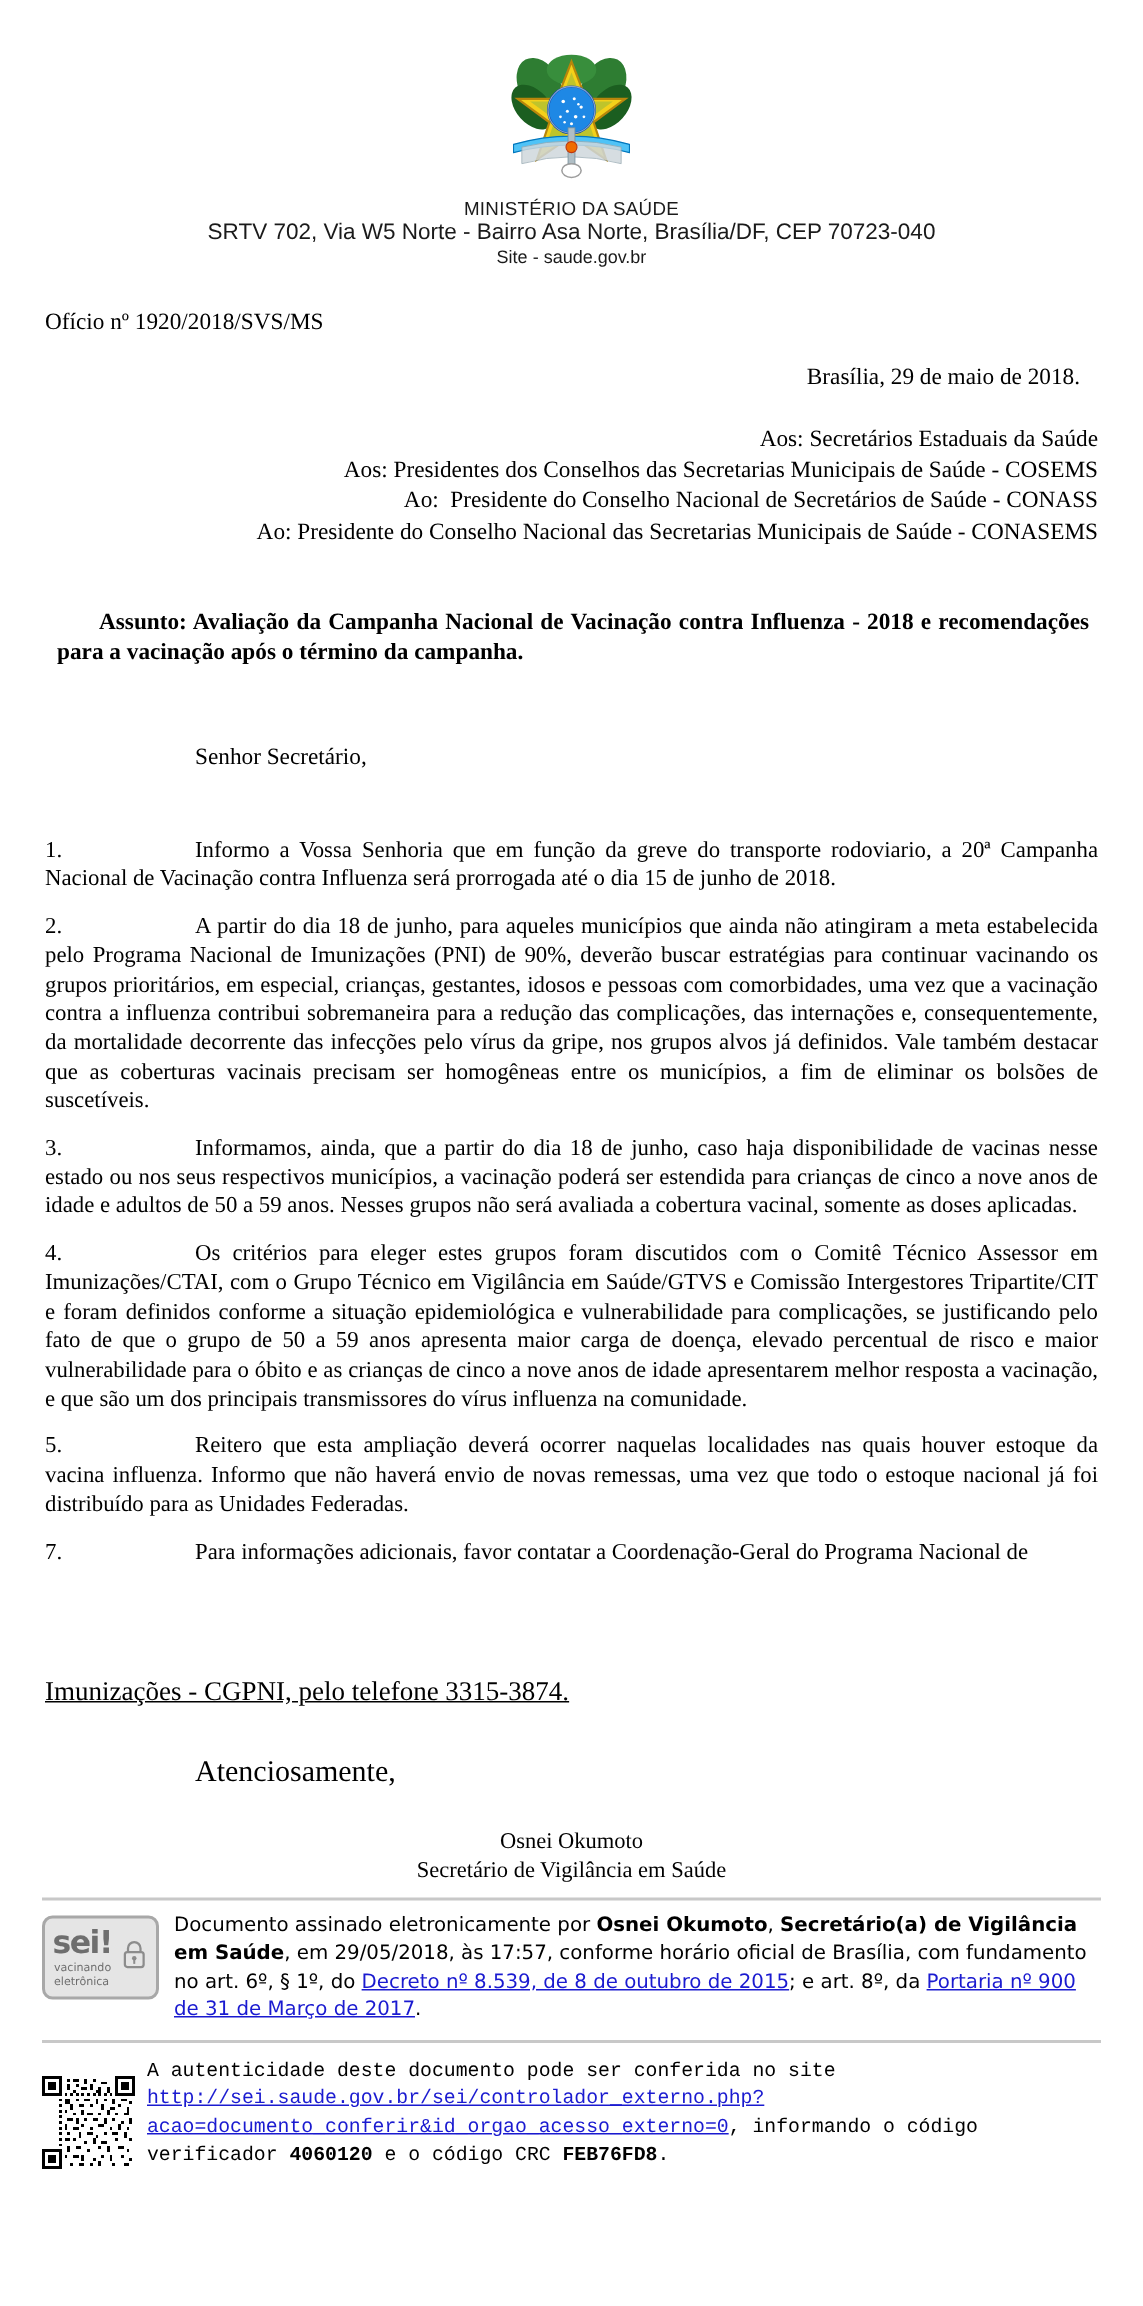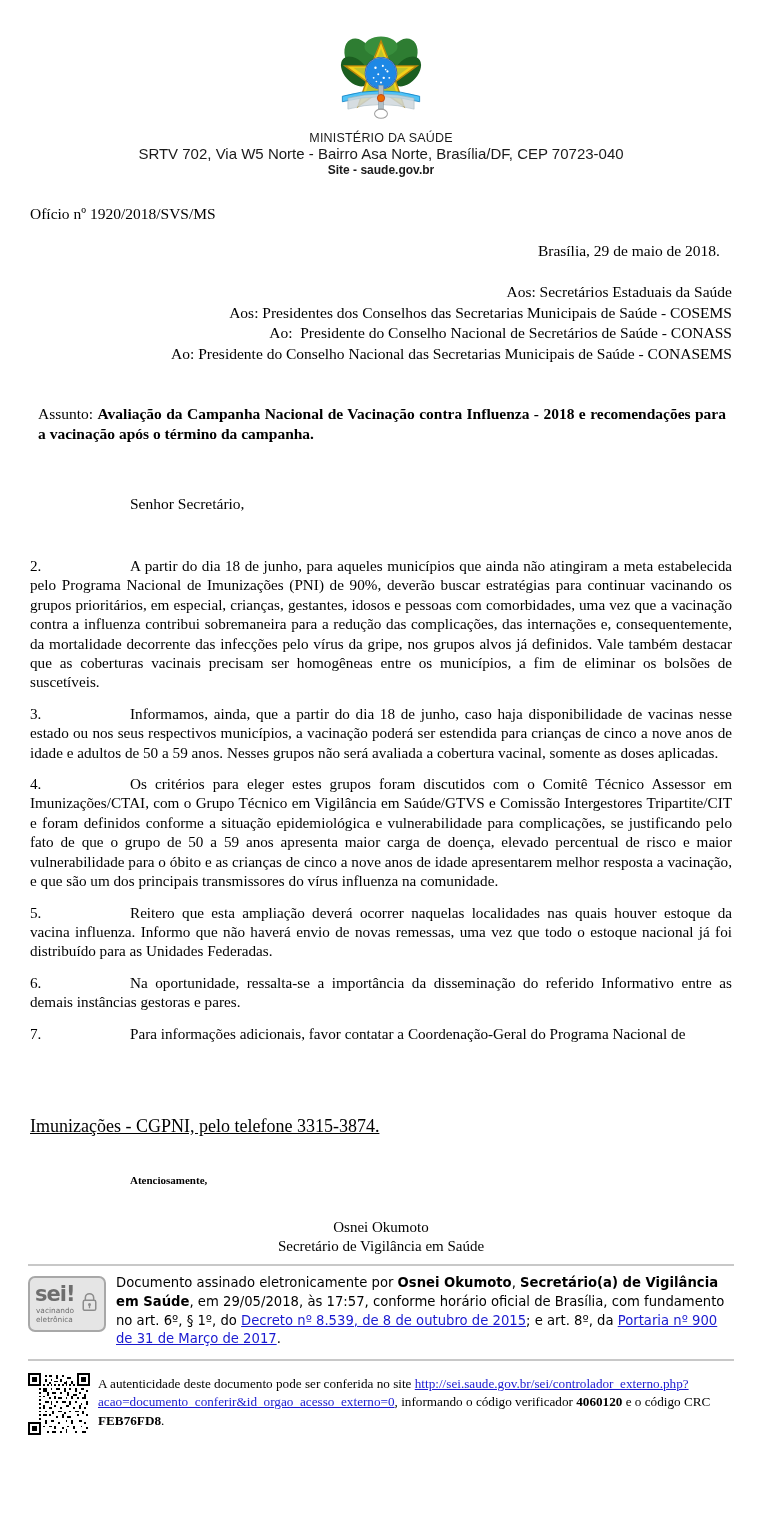--- a/index.html
+++ b/index.html
@@ -35,21 +35,21 @@
   }
   .header-lines {
     text-align: center;
     font-family: "Liberation Sans", "DejaVu Sans", sans-serif;
     color: #1a1a1a;
     margin-top: 4px;
   }
   .header-lines .h1 { font-size: 12.5px; line-height: 16px; letter-spacing: .2px; }
   .header-lines .h2 { font-size: 12.5px; line-height: 16px; letter-spacing: .2px; }
   .header-lines .h3 { font-size: 15px;   line-height: 16px; }
-  .header-lines .h4 { font-size: 12px;   line-height: 16px; font-weight: bold; }
+  .header-lines .h4 { font-size: 12px;   line-height: 16px; }
 
   
   .content {
     padding: 0 30px 0 30px;
     box-sizing: border-box;
   }
   .oficio-num {
     margin-top: 26px;
     font-size: 15.5px;
     line-height: 19px;
@@ -69,21 +69,21 @@
   .destinatarios div { white-space: pre; text-align: right; }
 
   .assunto {
     margin-top: 40px;
     font-size: 15.5px;
     line-height: 20px;
     text-align: justify;
     padding-left: 8px;
     padding-right: 6px;
   }
-  .assunto .label { font-weight: normal; }
+  .assunto .label { font-weight: bold; margin-left: 28px; }
   .assunto .bold  { font-weight: bold; }
 
   .saudacao {
     margin-top: 50px;
     padding-left: 100px;
     font-size: 15.5px;
     line-height: 20px;
   }
 
   .paras { margin-top: 42px; }
@@ -105,23 +105,22 @@
     line-height: 19.4px;
     text-align: justify;
     text-decoration: underline;
   }
 
   .gap-pagebreak { height: 62px; }
 
   .atenciosamente {
     margin-top: 34px;
     padding-left: 100px;
-    font-size: 11px;
+    font-size: 20px;
     line-height: 20px;
-    font-weight: bold;
   }
   .assinatura {
     margin-top: 28px;
     text-align: center;
     font-size: 15px;
     line-height: 19px;
   }
 
   
   .rule-light {
@@ -180,23 +179,23 @@
   }
   .sei-text { flex: 1 1 auto; }
   .sei-text b { font-weight: bold; }
   .lnk {
     color: #1a1ad0;
     text-decoration: underline;
   }
 
   .qr-block {
     display: flex;
-    align-items: center;
+    align-items: flex-end;
     padding: 10px 28px 0 28px;
-    font-family: Liberation Serif, serif;
+    font-family: Liberation Mono, monospace;
     font-size: 13.2px;
     line-height: 18.6px;
   }
   .qr {
     width: 62px;
     height: 62px;
     flex: 0 0 62px;
     margin-right: 8px;
     margin-top: 2px;
   }
@@ -267,40 +266,40 @@
     </div>
 
     <div class="assunto">
       <span class="label">Assunto: </span><span class="bold">Avaliação da Campanha Nacional de Vacinação contra Influenza - 2018 e recomendações para a vacinação após o término da campanha.</span>
     </div>
 
     <div class="saudacao">Senhor Secretário,</div>
 
     <div class="paras">
 
+      <div class="para">
+        <span class="num">1.</span><span>Informo a Vossa Senhoria que em função da greve do transporte rodoviario, a 20ª Campanha Nacional de Vacinação contra Influenza será prorrogada até o dia 15 de junho de 2018.</span>
+      </div>
 
       <div class="para">
         <span class="num">2.</span><span>A partir do dia 18 de junho, para aqueles municípios que ainda não atingiram a meta estabelecida pelo Programa Nacional de Imunizações (PNI) de 90%, deverão buscar estratégias para continuar vacinando os grupos prioritários, em especial, crianças, gestantes, idosos e pessoas com comorbidades, uma vez que a vacinação contra a influenza contribui sobremaneira para a redução das complicações, das internações e, consequentemente, da mortalidade decorrente das infecções pelo vírus da gripe, nos grupos alvos já definidos.   Vale também destacar que as coberturas vacinais precisam ser homogêneas entre os municípios, a fim de eliminar os bolsões de suscetíveis.</span>
       </div>
 
       <div class="para">
         <span class="num">3.</span><span>Informamos, ainda, que a partir do dia 18 de junho, caso haja disponibilidade de vacinas nesse estado ou nos seus respectivos municípios, a vacinação poderá ser estendida para crianças de cinco a nove anos de idade e adultos de 50 a 59 anos. Nesses grupos não será avaliada a cobertura vacinal, somente as doses aplicadas.</span>
       </div>
 
       <div class="para">
         <span class="num">4.</span><span>Os critérios para eleger estes grupos foram discutidos com o Comitê Técnico Assessor em Imunizações/CTAI, com o Grupo Técnico em Vigilância em Saúde/GTVS e Comissão Intergestores Tripartite/CIT e foram definidos conforme a situação epidemiológica e vulnerabilidade para complicações, se justificando pelo fato de que o grupo de 50 a 59 anos apresenta maior carga de doença, elevado percentual de risco e maior vulnerabilidade para o óbito e as crianças de cinco a nove anos de idade apresentarem melhor resposta a vacinação, e que são um dos principais transmissores do vírus influenza na comunidade.</span>
       </div>
 
       <div class="para">
         <span class="num">5.</span><span>Reitero que esta ampliação deverá ocorrer naquelas localidades nas quais houver estoque da vacina influenza. Informo que não haverá envio de novas remessas, uma vez que todo o estoque nacional já foi distribuído para as Unidades Federadas.</span>
       </div>
 
-      <div class="para">
-        <span class="num">6.</span><span>Na oportunidade, ressalta-se a importância da disseminação do referido Informativo entre as demais instâncias gestoras e pares.</span>
-      </div>
 
       <div class="para">
         <span class="num">7.</span><span>Para informações adicionais, favor contatar a Coordenação-Geral do Programa Nacional de</span>
       </div>
 
       <div class="gap-pagebreak"></div>
 
       <div class="para-cont">Imunizações - CGPNI, pelo telefone 3315-3874.</div>
     </div>
 

